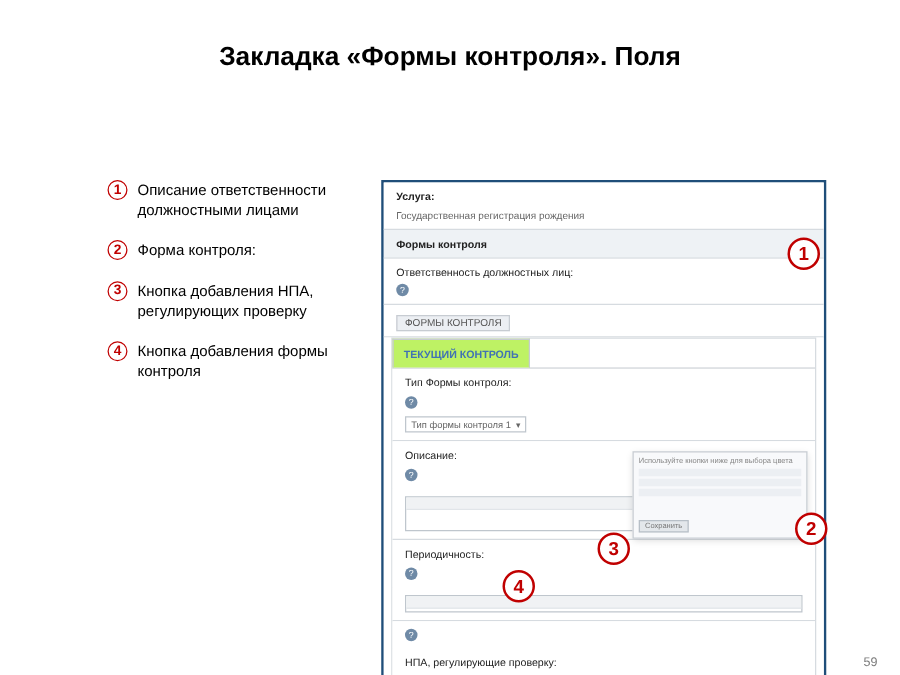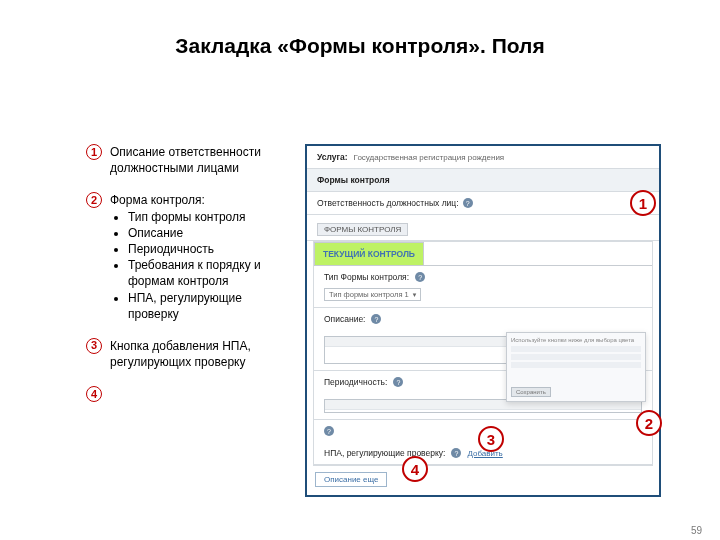--- a/index.html
+++ b/index.html
@@ -8,21 +8,21 @@
   .title { position: absolute; top: 22px; left: 0; width: 100%; text-align: center; font-size: 21px; font-weight: bold; }
   .legend { position: absolute; left: 86px; top: 132px; width: 200px; font-size: 12px; line-height: 1.35; }
   .legend .item { display: flex; gap: 8px; margin-bottom: 16px; }
   .callout { display: inline-flex; align-items: center; justify-content: center; width: 16px; height: 16px; border: 1.5px solid #c00000; border-radius: 50%; color: #c00000; font-size: 11px; font-weight: bold; flex-shrink: 0; }
   .callout.big { width: 26px; height: 26px; font-size: 15px; border-width: 2px; background: #fff; }
   .legend .txt { flex: 1; }
   .legend ul { list-style: disc; padding-left: 18px; }
   .shot { position: absolute; left: 305px; top: 132px; width: 356px; border: 2px solid #1f4e79; background: #f4f6f8; font-size: 8.5px; color: #333; }
   .shot .row { padding: 6px 10px; border-bottom: 1px solid #d6dbe0; background: #fff; }
   .shot .hdr { background: #eef2f5; font-weight: bold; color: #222; }
-  .shot .row.flex { display: flex; align-items: center; gap: 6px; }
+  .shot .row.flex { display: flex; align-items: flex-start; gap: 6px; flex-direction: column; }
   .lbl { color: #222; }
   .val { color: #666; font-size: 8px; }
   .sect-label { display: inline-block; background: #eceff3; border: 1px solid #c7ccd2; padding: 1px 6px; font-size: 8px; color: #555; }
   .tab { display: inline-block; background: #bef264; border: 1px solid #c7ccd2; border-bottom: none; padding: 6px 8px; font-size: 8.5px; color: #4173b3; font-weight: bold; }
   .help { display: inline-flex; width: 10px; height: 10px; border-radius: 50%; background: #6f8aa6; color: #fff; font-size: 7px; align-items: center; justify-content: center; }
   .dd { display: inline-flex; align-items: center; border: 1px solid #bfc6cd; background: #fff; padding: 1px 4px; font-size: 7.5px; color: #666; gap: 4px; }
   .dd::after { content: "▾"; font-size: 7px; color: #666; }
   .edit-area { position: relative; background: #fff; border: 1px solid #bfc6cd; height: 28px; padding: 2px 3px; font-size: 7px; color: #999; }
   .edit-toolbar { position: absolute; top: 0; left: 0; right: 0; height: 10px; background: #f0f2f4; border-bottom: 1px solid #e1e5e9; }
   .link-a { color: #3b6ea5; text-decoration: underline; font-size: 8px; }
@@ -47,35 +47,29 @@
 
   <div class="legend">
     <div class="item">
       <span class="callout">1</span>
       <div class="txt">Описание ответственности должностными лицами</div>
     </div>
     <div class="item">
       <span class="callout">2</span>
       <div class="txt">
         <div>Форма контроля:</div>
-        <ul>
-          <li>Тип формы контроля</li>
-          <li>Описание</li>
-          <li>Периодичность</li>
-          <li>Требования к порядку и формам контроля</li>
-          <li>НПА, регулирующие проверку</li>
-        </ul>
       </div>
     </div>
     <div class="item">
       <span class="callout">3</span>
       <div class="txt">Кнопка добавления НПА, регулирующих проверку</div>
     </div>
     <div class="item">
       <span class="callout">4</span>
+      <div class="txt">Кнопка добавления формы контроля</div>
     </div>
   </div>
 
   <div class="shot">
     <div class="row flex">
       <span class="lbl" style="font-weight:bold;">Услуга:</span>
       <span class="val">Государственная регистрация рождения</span>
     </div>
     <div class="row hdr">Формы контроля</div>
     <div class="row flex" style="gap:4px;">

